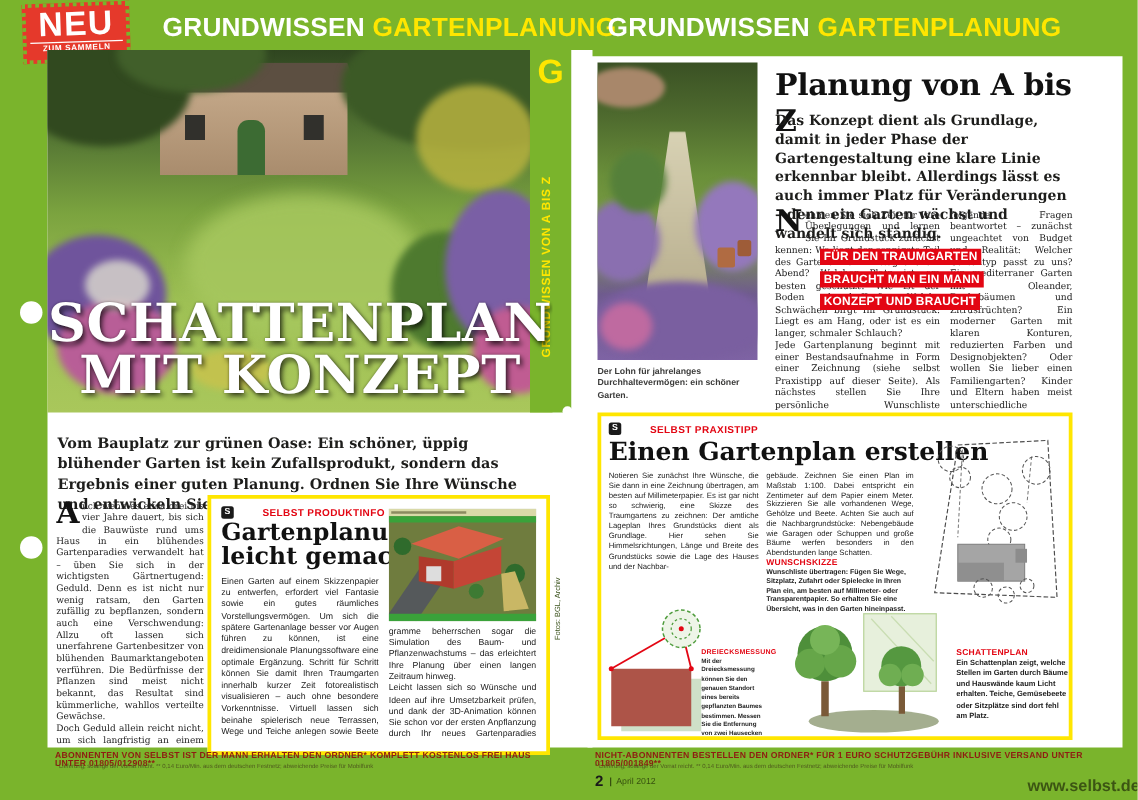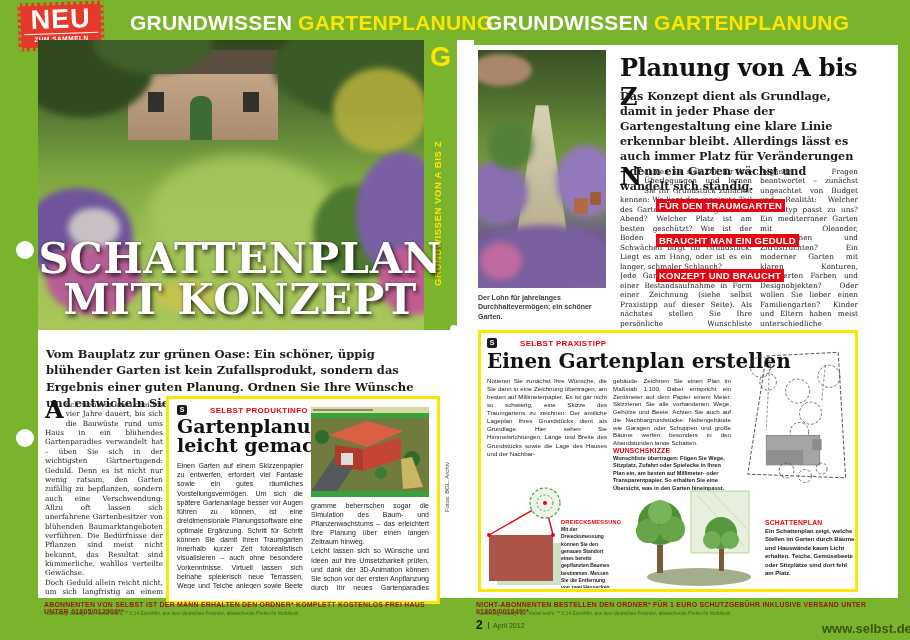--- a/index.html
+++ b/index.html
@@ -23,21 +23,21 @@
             text-shadow:2px 3px 4px rgba(0,0,0,.65),0 0 2px rgba(0,0,0,.4);}
   .intro{font-weight:bold;color:#1d1d1b;}
   .body-col{font-size:7.2px;line-height:1.3;color:#222;}
   .dc{float:left;font-weight:bold;font-size:24px;line-height:20px;padding-right:2px;color:#111;}
   .ybox{position:absolute;background:#fff;border:3px solid #ffe600;box-sizing:border-box;}
   .boxlabel{position:absolute;font-weight:bold;color:#e30613;font-size:8px;letter-spacing:.3px;margin-left:19px;}
   .logoicon{position:absolute;width:10px;height:10px;background:#1a1a1a;color:#fff;font-size:7px;
             font-weight:bold;text-align:center;line-height:10px;border-radius:2px;}
   .redhead{font-weight:bold;color:#e30613;font-size:6.8px;letter-spacing:.2px;}
   .callout span{display:inline-block;background:#e30613;color:#fff;font-weight:bold;
-                font-size:9.5px;padding:1px 3px;margin-bottom:18px;letter-spacing:.2px;}
+                font-size:9.5px;padding:1px 3px;margin-bottom:1px;letter-spacing:.2px;}
   .footline{position:absolute;font-weight:bold;font-size:6.9px;color:#8e1c12;letter-spacing:.25px;}
   .footsmall{position:absolute;font-size:4.8px;color:#4f5b1e;}
   .tabtext{position:absolute;left:8px;top:46px;height:200px;writing-mode:vertical-rl;
            transform:rotate(180deg);color:#ffe600;font-weight:bold;font-size:9.5px;letter-spacing:.6px;}
   .caption{font-weight:bold;font-size:7px;line-height:1.35;color:#3c3c3b;}
   svg{display:block;}
 </style>
 </head>
 <body>
 
@@ -150,21 +150,21 @@
 
     <div class="abs ser" style="left:150px;top:8px;width:240px;font-weight:900;font-size:24px;color:#111;letter-spacing:-0.3px;">Planung von A bis Z</div>
     <div class="abs ser intro" style="left:150px;top:44px;width:238px;font-size:11.2px;line-height:1.34;">Das Konzept dient als Grundlage, damit in jeder Phase der Gartengestaltung eine klare Linie erkennbar bleibt. Allerdings lässt es auch immer Platz für Veränderungen – denn ein Garten wächst und wandelt sich ständig.</div>
 
     <div class="abs ser body-col just pre" style="left:150px;top:122px;width:132px;height:162px;overflow:hidden;font-size:7.3px;"><span class="dc ser">N</span><span>ehmen Sie sich Zeit für Ihre Überlegungen und lernen Sie Ihr Grundstück zunächst kennen: Wo liegt der sonnigste Teil des Gartens – am Mittag und am Abend? Welcher Platz ist am besten geschützt? Wie ist der Boden beschaffen? Welche Schwächen birgt Ihr Grundstück: Liegt es am Hang, oder ist es ein langer, schmaler Schlauch?
 Jede Gartenplanung beginnt mit einer Bestandsaufnahme in Form einer Zeichnung (siehe selbst Praxistipp auf dieser Seite). Als nächstes stellen Sie Ihre persönliche Wunschliste zusammen, die</span></div>
     <div class="abs ser body-col just" style="left:290px;top:122px;width:98px;height:162px;overflow:hidden;font-size:7.3px;">folgende Fragen beantwortet – zunächst ungeachtet von Budget und Realität: Welcher Gartentyp passt zu uns? Ein mediterraner Garten mit Oleander, Buchsbäumen und Zitrusfrüchten? Ein moderner Garten mit klaren Konturen, reduzierten Farben und Designobjekten? Oder wollen Sie lieber einen Familiengarten? Kinder und Eltern haben meist unterschiedliche Vorstellungen von ihrem Traumgarten: Ruhe und Erholung wünschen sich die Erwachsenen, während die Kleinen auf Bäume klettern und ihre Umgebung erkunden</div>
 
     <div class="abs callout" style="left:186px;top:150px;width:150px;z-index:6;">
       <span>FÜR DEN TRAUMGARTEN</span><br>
-      <span>BRAUCHT MAN EIN GEDULD</span><br>
+      <span>BRAUCHT MAN EIN MANN</span><br>
       <span>KONZEPT UND BRAUCHT</span>
     </div>
 
     <div class="ybox" style="left:8px;top:285px;width:380px;height:262px;">
       <div class="logoicon" style="left:6px;top:5px;">S</div>
       <div class="boxlabel" style="left:20px;top:6px;">SELBST PRAXISTIPP</div>
       <div class="abs ser" style="left:6px;top:16px;font-weight:bold;font-size:20px;color:#111;">Einen Gartenplan erstellen</div>
       <div class="abs just" style="left:6px;top:44px;width:120px;height:86px;overflow:hidden;font-size:6.2px;line-height:1.3;color:#222;">Notieren Sie zunächst Ihre Wünsche, die Sie dann in eine Zeichnung übertragen, am besten auf Millimeterpapier. Es ist gar nicht so schwierig, eine Skizze des Traumgartens zu zeichnen: Der amtliche Lageplan Ihres Grundstücks dient als Grundlage. Hier sehen Sie Himmelsrichtungen, Länge und Breite des Grundstücks sowie die Lage des Hauses und der Nachbar-</div>
       <div class="abs just" style="left:132px;top:44px;width:118px;height:68px;overflow:hidden;font-size:6.2px;line-height:1.25;color:#222;">gebäude. Zeichnen Sie einen Plan im Maßstab 1:100. Dabei entspricht ein Zentimeter auf dem Papier einem Meter. Skizzieren Sie alle vorhandenen Wege, Gehölze und Beete. Achten Sie auch auf die Nachbargrundstücke: Nebengebäude wie Garagen oder Schuppen und große Bäume werfen besonders in den Abendstunden lange Schatten.</div>
 

